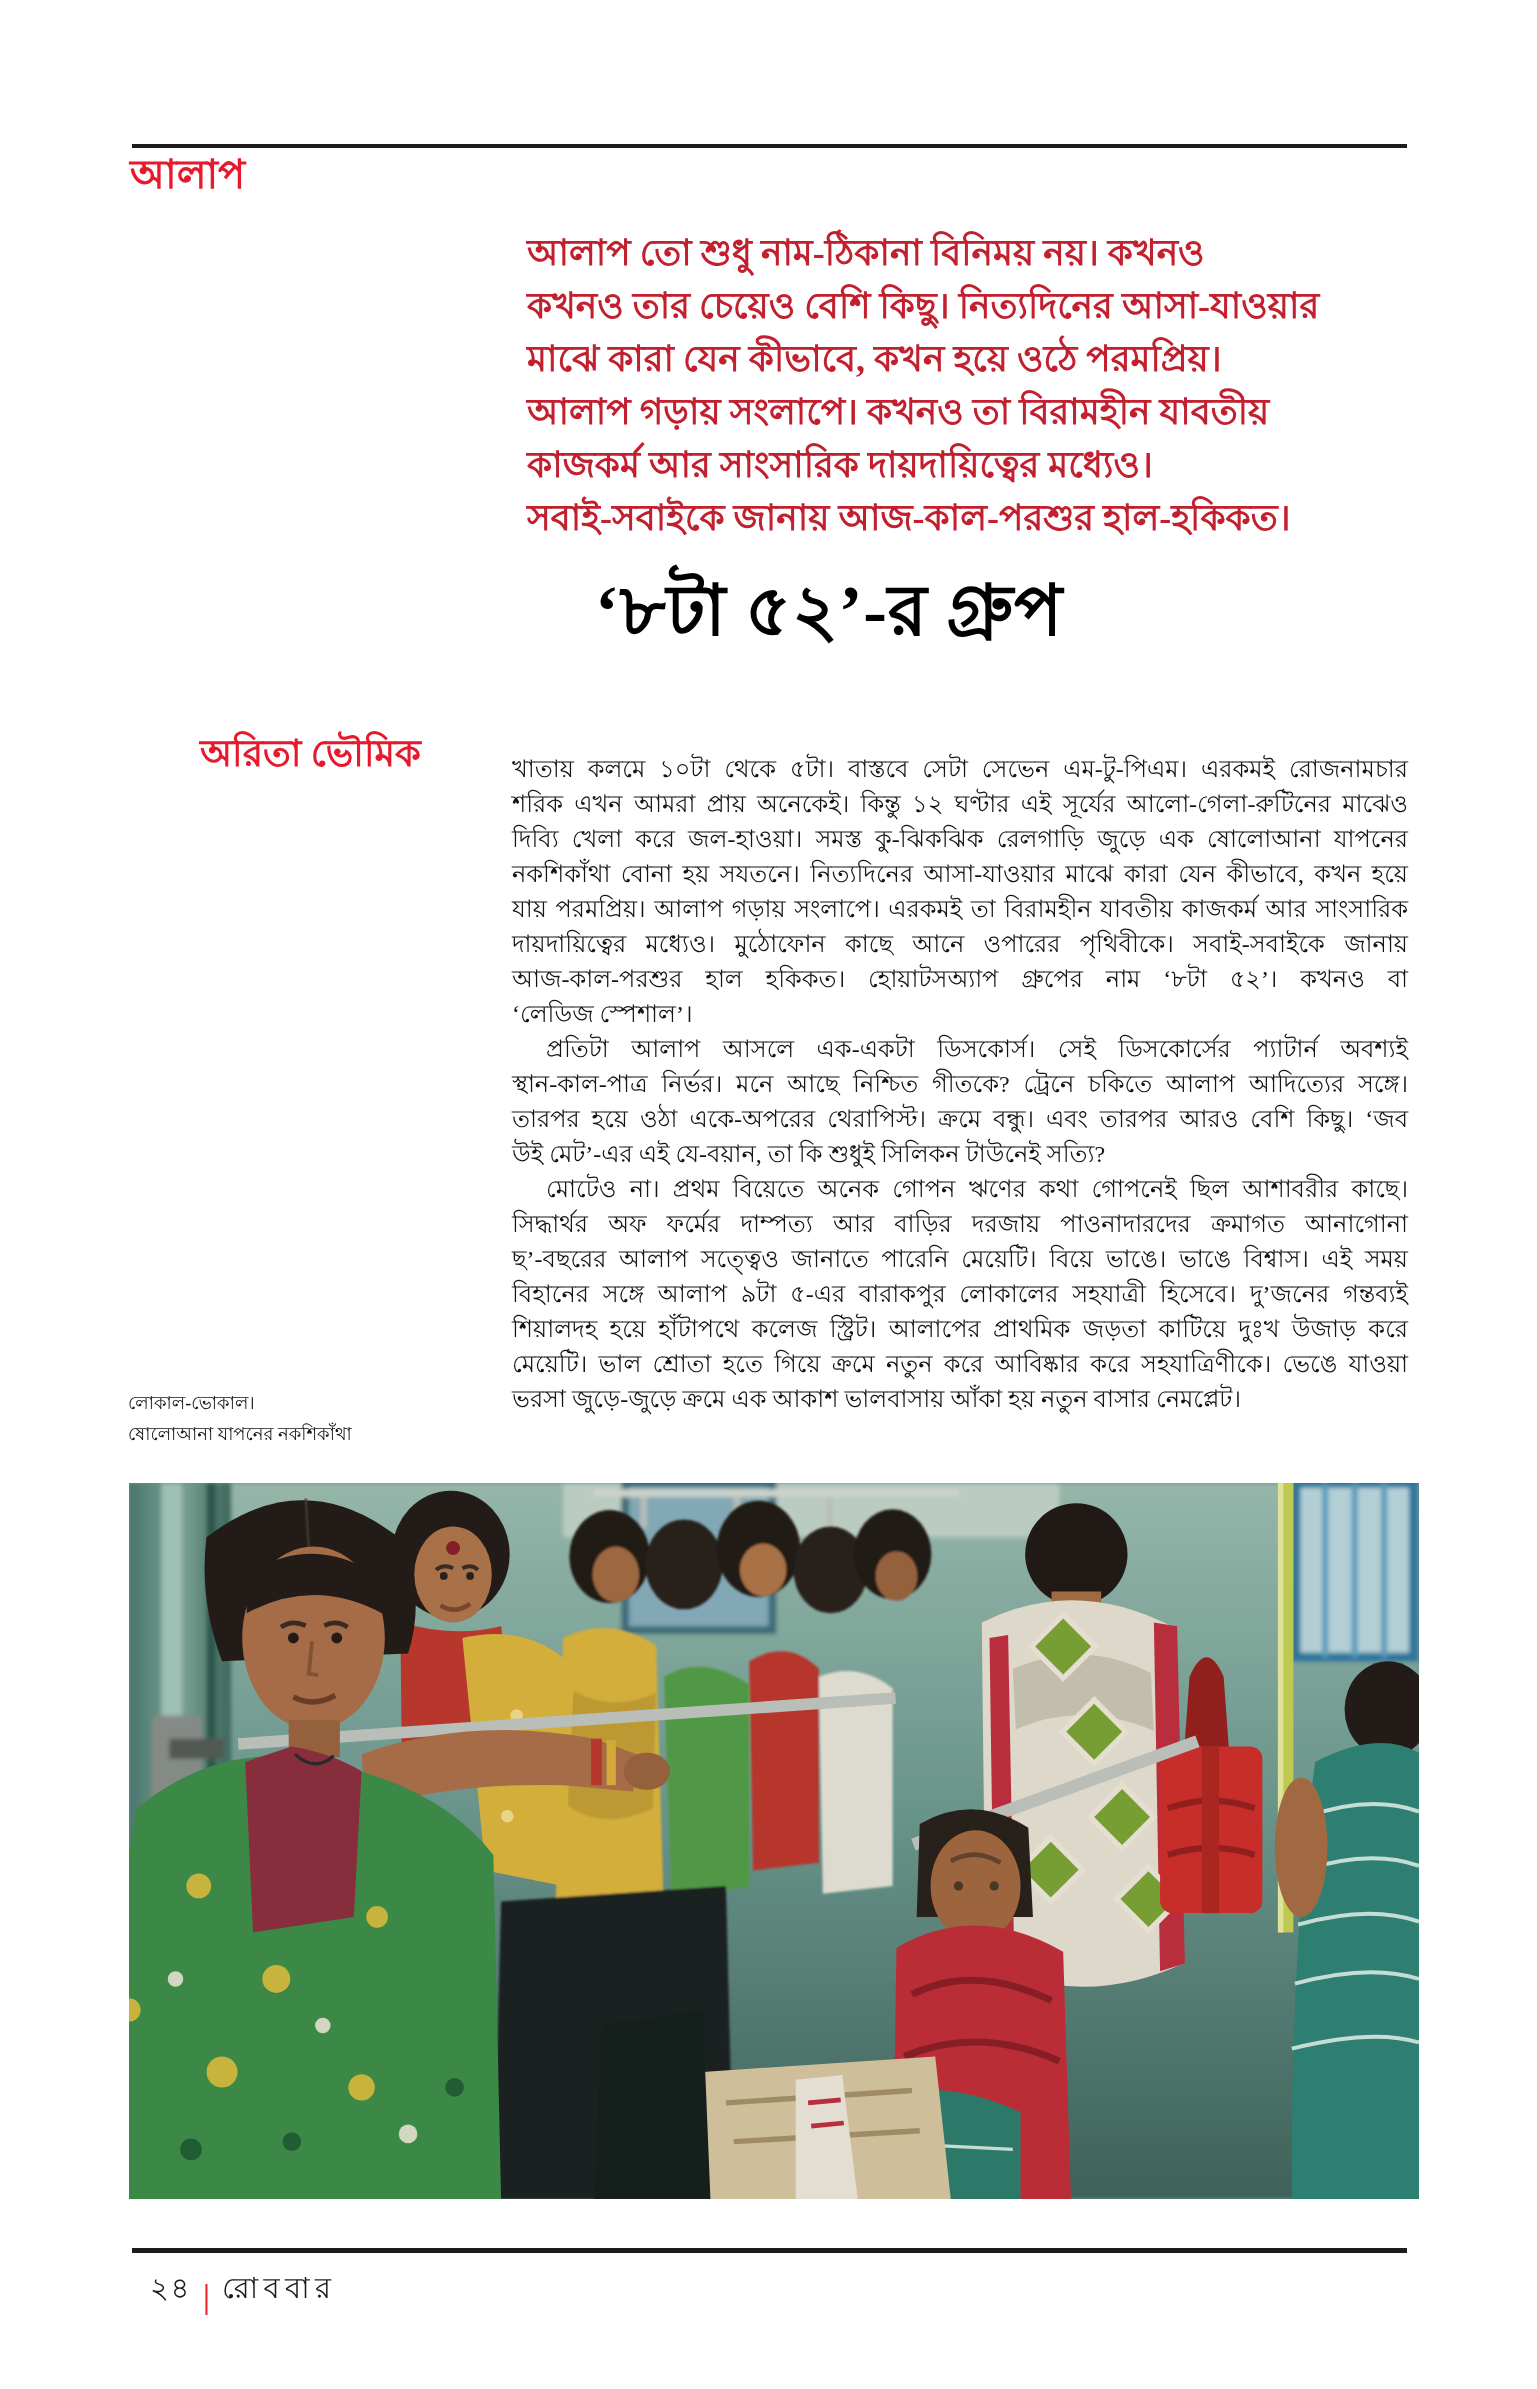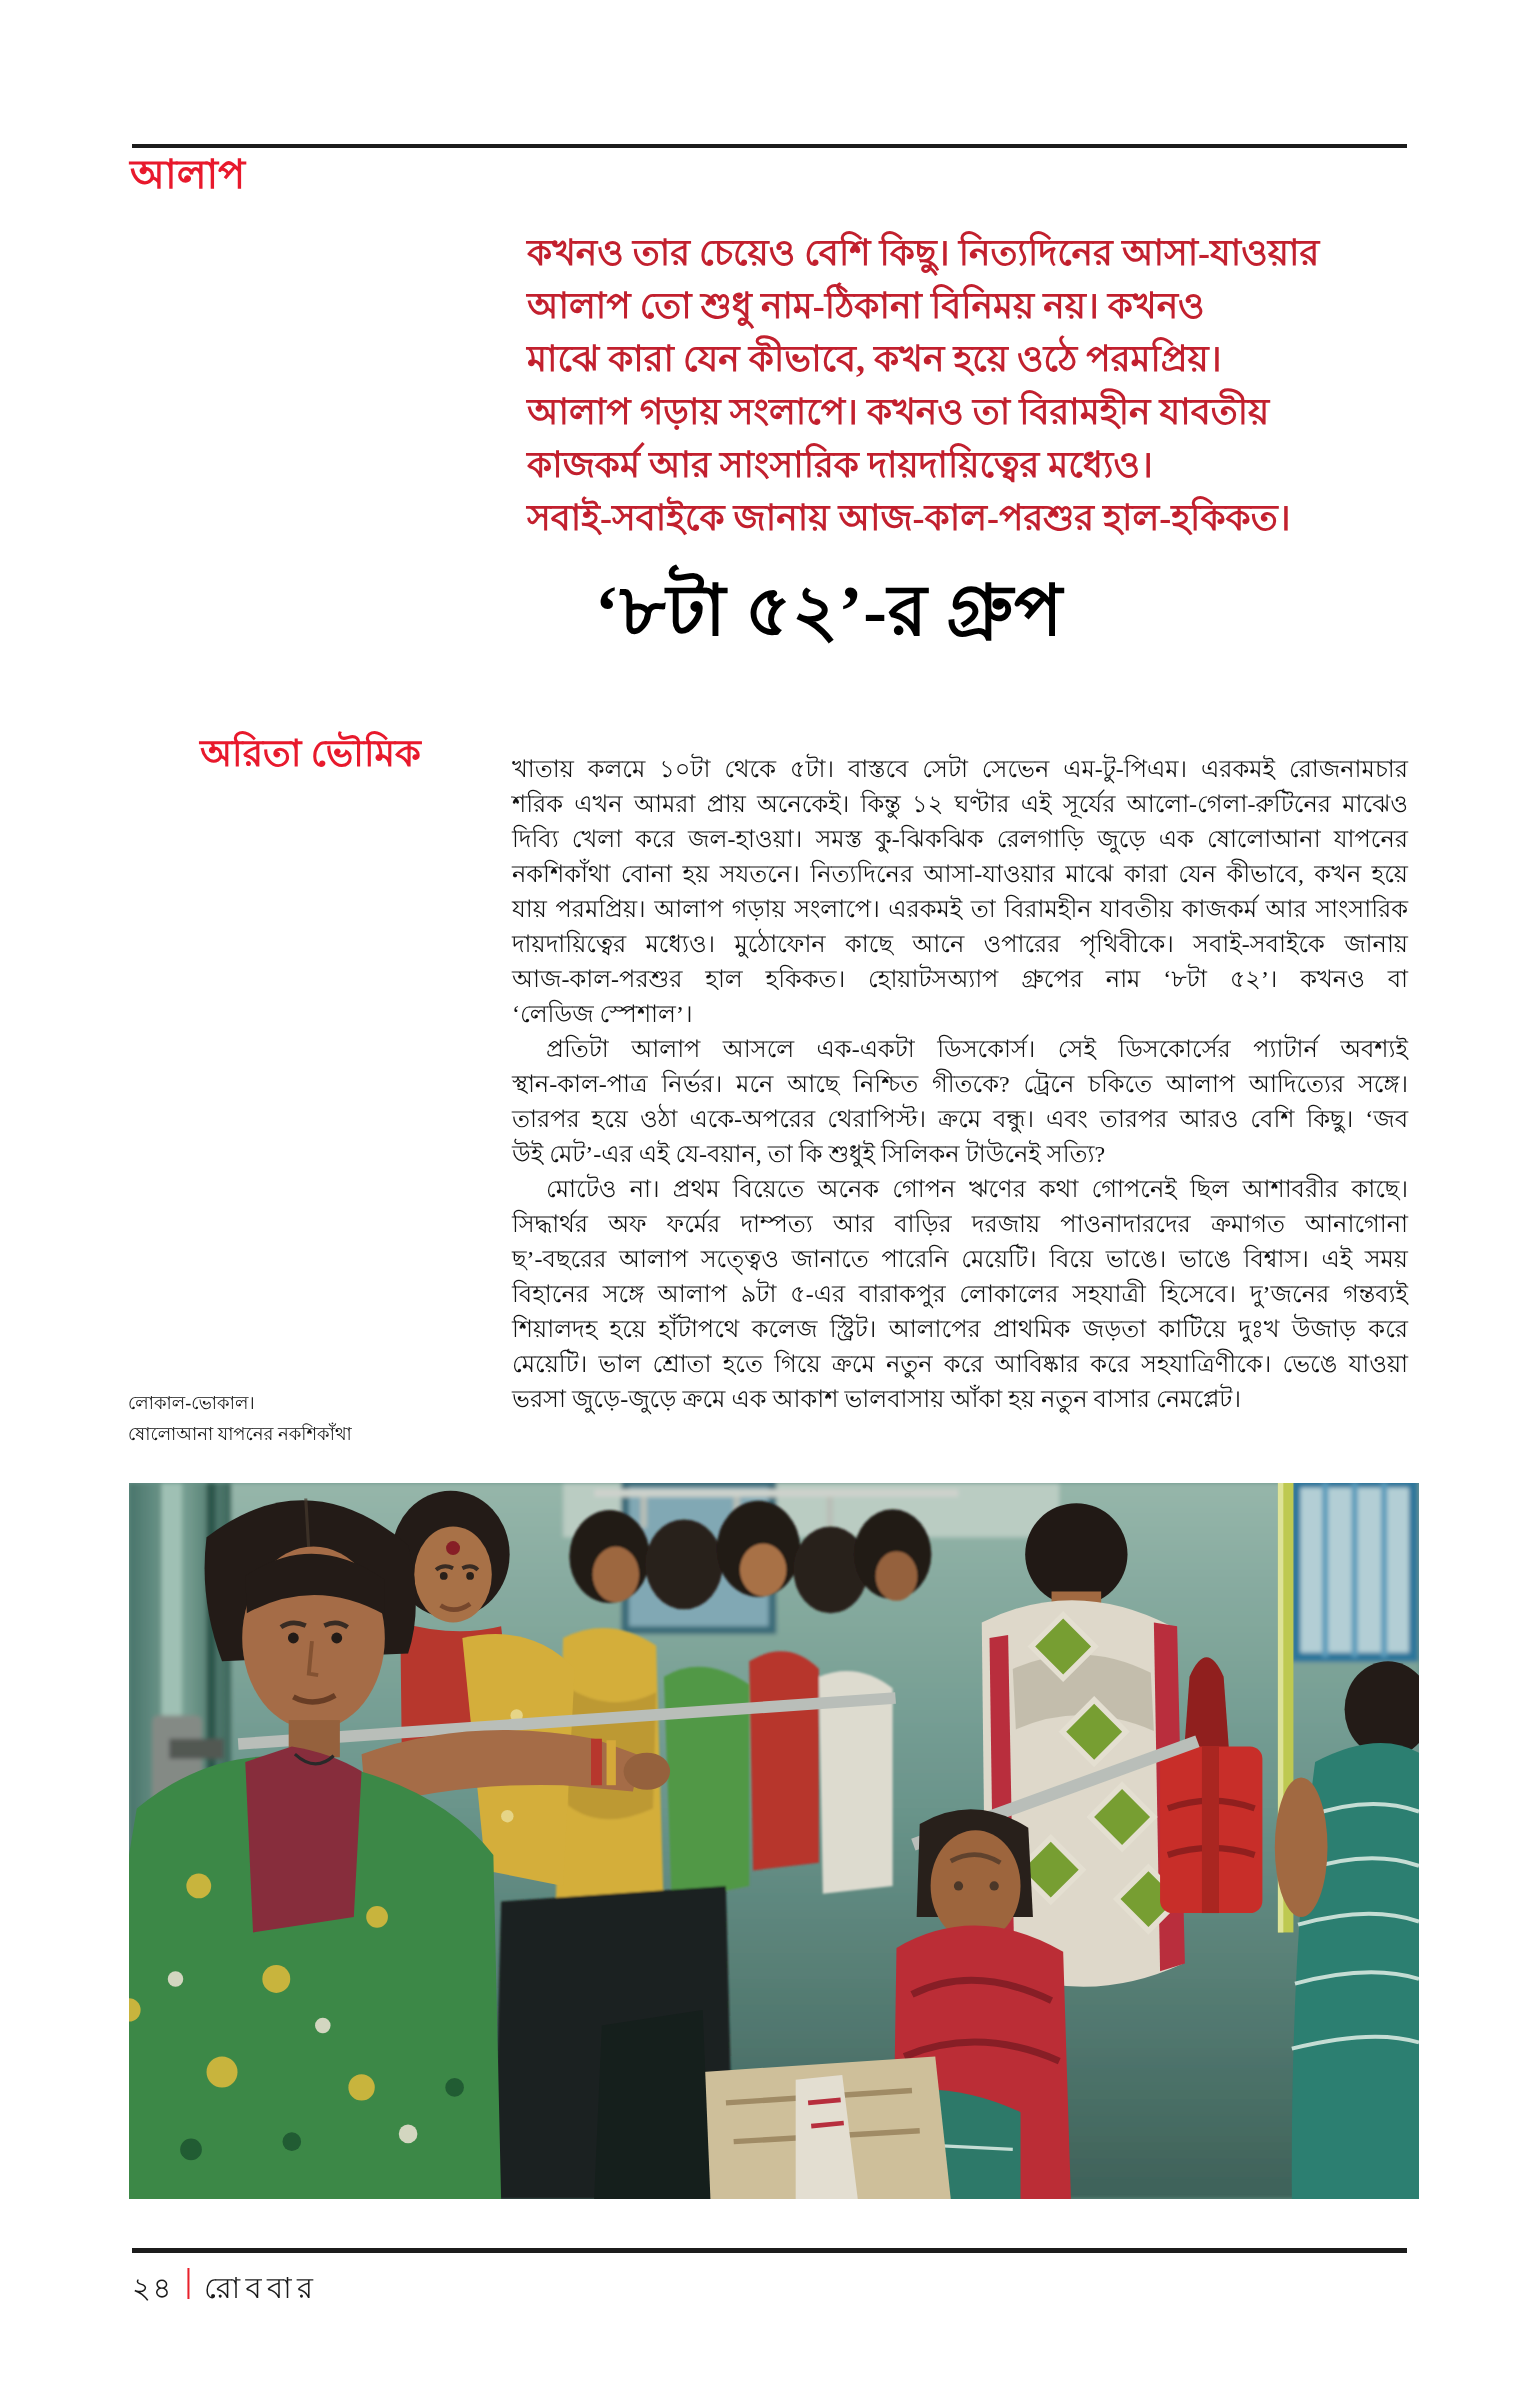--- a/index.html
+++ b/index.html
@@ -49,40 +49,40 @@
   .photo-caption{
     left:128px;top:1388px;width:380px;
     font-size:18px;color:var(--body_black);
   }
   .photo-caption .cline{line-height:31px;}
   .photo-frame{
     left:129px;top:1483px;width:1290px;height:716px;overflow:hidden;background:#6d9a90;
   }
   .photo-frame svg{display:block;width:100%;height:100%;}
   .footer{
-    left:132px;top:2265px;width:698px;
-    font-size:29px;color:#1a1a1a;display:flex;align-items:flex-start;gap:12.4px;
+    left:150px;top:2265px;width:698px;
+    font-size:29px;color:#1a1a1a;display:flex;align-items:flex-end;gap:12.4px;
   }
   .footer .sep{color:var(--footer_sep_red);font-weight:bold;transform:scaleY(1.15);}
   .footer .brand{letter-spacing:5.4px;}
   .footer .pagenum{letter-spacing:1.6px;}
 </style>
 </head>
 <body>
 
 <div class="page">
 
   <div class="abs rule" style="left:132px;top:144px;width:1275px;height:3.9px;"></div>
 
   <div class="abs section-label">আলাপ</div>
 
   <div class="abs standfirst">
 
-  <div class="sline">কখনও তার চেয়েও বেশি কিছু। নিত্যদিনের আসা-যাওয়ার</div>
-      <div class="sline">আলাপ তো শুধু নাম-ঠিকানা বিনিময় নয়। কখনও</div>
+  <div class="sline">আলাপ তো শুধু নাম-ঠিকানা বিনিময় নয়। কখনও</div>
+      <div class="sline">কখনও তার চেয়েও বেশি কিছু। নিত্যদিনের আসা-যাওয়ার</div>
       <div class="sline">মাঝে কারা যেন কীভাবে, কখন হয়ে ওঠে পরমপ্রিয়।</div>
       <div class="sline">আলাপ গড়ায় সংলাপে। কখনও তা বিরামহীন যাবতীয়</div>
       <div class="sline">কাজকর্ম আর সাংসারিক দায়দায়িত্বের মধ্যেও।</div>
       <div class="sline">সবাই-সবাইকে জানায় আজ-কাল-পরশুর হাল-হকিকত।</div>
     </div>
 
   <h1 class="abs headline">‘৮টা ৫২’-র গ্রুপ</h1>
 
   <div class="abs byline">অরিতা ভৌমিক</div>
 

